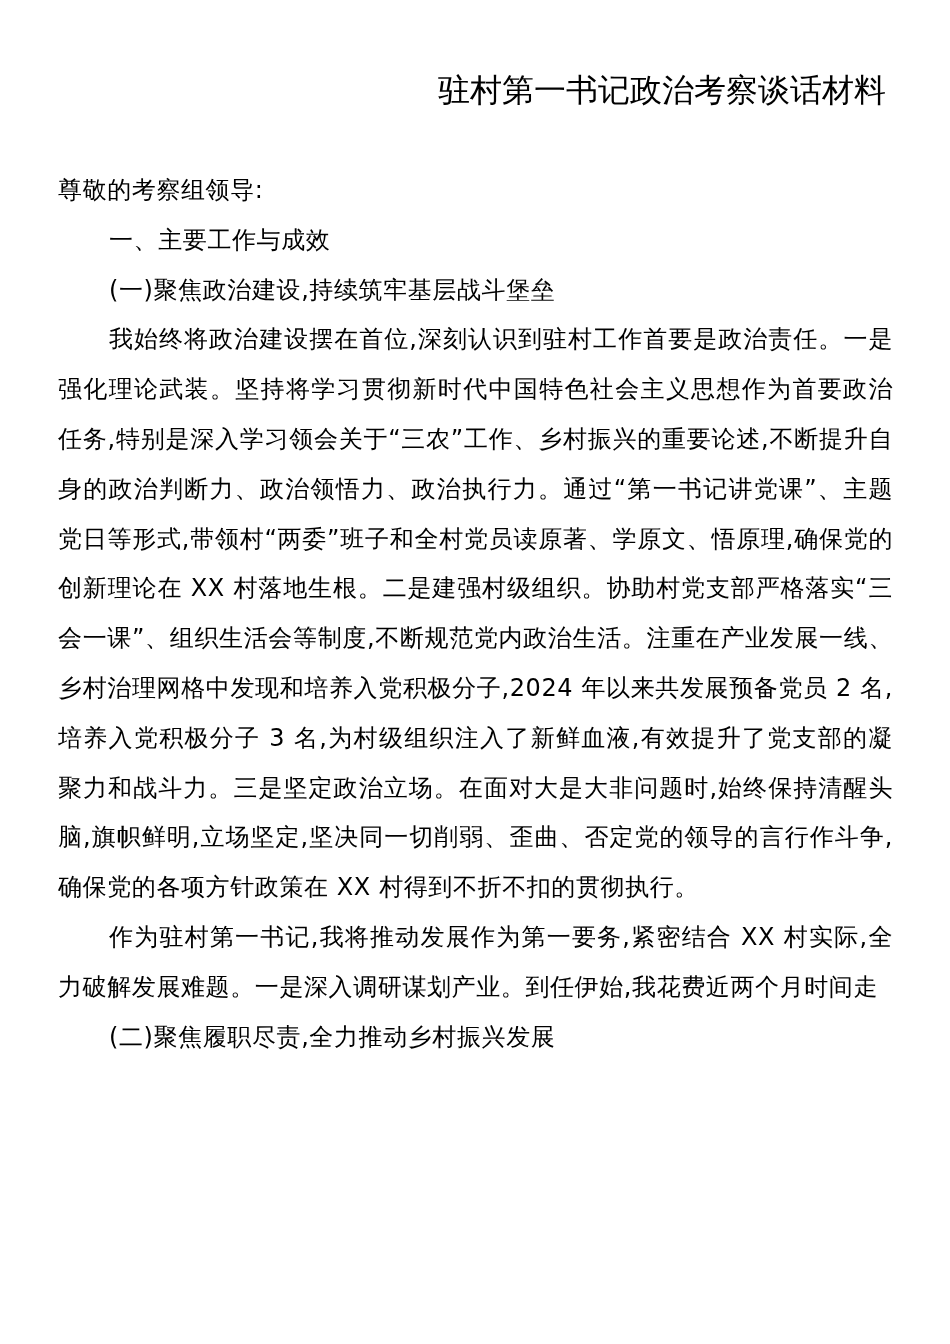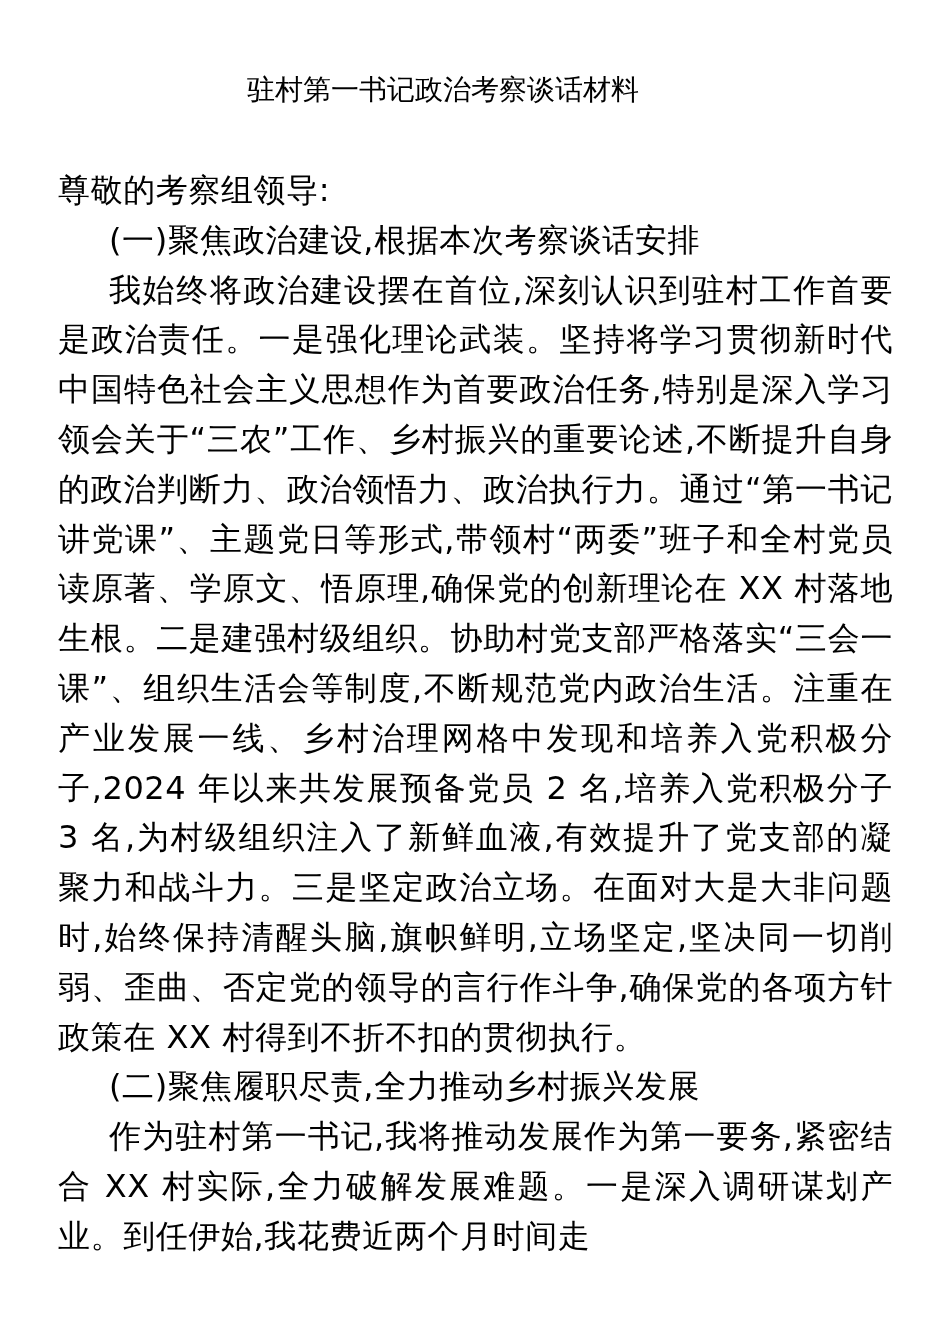--- a/index.html
+++ b/index.html
@@ -1,29 +1,30 @@
 <!DOCTYPE html>
 <html><head>
 <meta charset="utf-8">
 <style>
   html, body { margin: 0; padding: 0; background: #ffffff; }
   body { width: 950px; height: 1344px; overflow: hidden; position: relative;
          font-family: "DejaVu Sans", "Liberation Sans", sans-serif; color: #000; }
-  .title { position: absolute; left: 0; width: 886px; top: 64px; text-align: center;
-           font-size: 28px; letter-spacing: 0px; line-height: 52px; margin: 0; font-weight: normal; }
+  .title { position: absolute; left: 0; width: 886px; top: 64px; text-align: right;
+           font-size: 32px; letter-spacing: 0px; line-height: 52px; margin: 0; font-weight: normal; }
   .doc { position: absolute; left: 58px; top: 166px; width: 835px;
-         font-size: 32px; line-height: 49.8px; letter-spacing: 0.6px; text-align: justify; }
+         font-size: 24px; line-height: 49.8px; letter-spacing: 0.6px; text-align: justify; }
   .doc p { margin: 0; }
   .indent { text-indent: 51px; }
   b { font-weight: normal; }
 </style>
 </head>
 <body>
 
 <h1 class="title">驻村第一书记政治考察谈话材料</h1>
 
 <div class="doc">
   <p>尊敬的考察组领导:</p>
-  <p class="indent">(一)聚焦政治建设,根据本次考察谈话安排</p>
+  <p class="indent">一、主要工作与成效</p>
+  <p class="indent">(一)聚焦政治建设,持续筑牢基层战斗堡垒</p>
   <p class="indent"><span>我始终将政治建设摆在首位,深刻认识到驻村工作首要是政治责任。</span><b>一是</b><span>强化理论武装。坚持将学习贯彻新时代中国特色社会主义思想作为首要政治任务,特别是深入学习领会关于“三农”工作、乡村振兴的重要论述,不断提升自身的政治判断力、政治领悟力、政治执行力。通过“第一书记讲党课”、主题党日等形式,带领村“两委”班子和全村党员读原著、学原文、悟原理,确保党的创新理论在 XX 村落地生根。</span><b>二是</b><span>建强村级组织。协助村党支部严格落实“三会一课”、组织生活会等制度,不断规范党内政治生活。注重在产业发展一线、乡村治理网格中发现和培养入党积极分子,2024 年以来共发展预备党员 2 名,培养入党积极分子 3 名,为村级组织注入了新鲜血液,有效提升了党支部的凝聚力和战斗力。</span><b>三是</b><span>坚定政治立场。在面对大是大非问题时,始终保持清醒头脑,旗帜鲜明,立场坚定,坚决同一切削弱、歪曲、否定党的领导的言行作斗争,确保党的各项方针政策在 XX 村得到不折不扣的贯彻执行。</span></p>
+  <p class="indent"><span>作为驻村第一书记,我将推动发展作为第一要务,紧密结合 XX 村实际,全力破解发展难题。</span><b>一是</b><span>深入调研谋划产业。到任伊始,我花费近两个月时间走</span></p>
   <p class="indent">(二)聚焦履职尽责,全力推动乡村振兴发展</p>
-  <p class="indent"><span>作为驻村第一书记,我将推动发展作为第一要务,紧密结合 XX 村实际,全力破解发展难题。</span><b>一是</b><span>深入调研谋划产业。到任伊始,我花费近两个月时间走</span></p>
 </div>
 
 </body></html>

